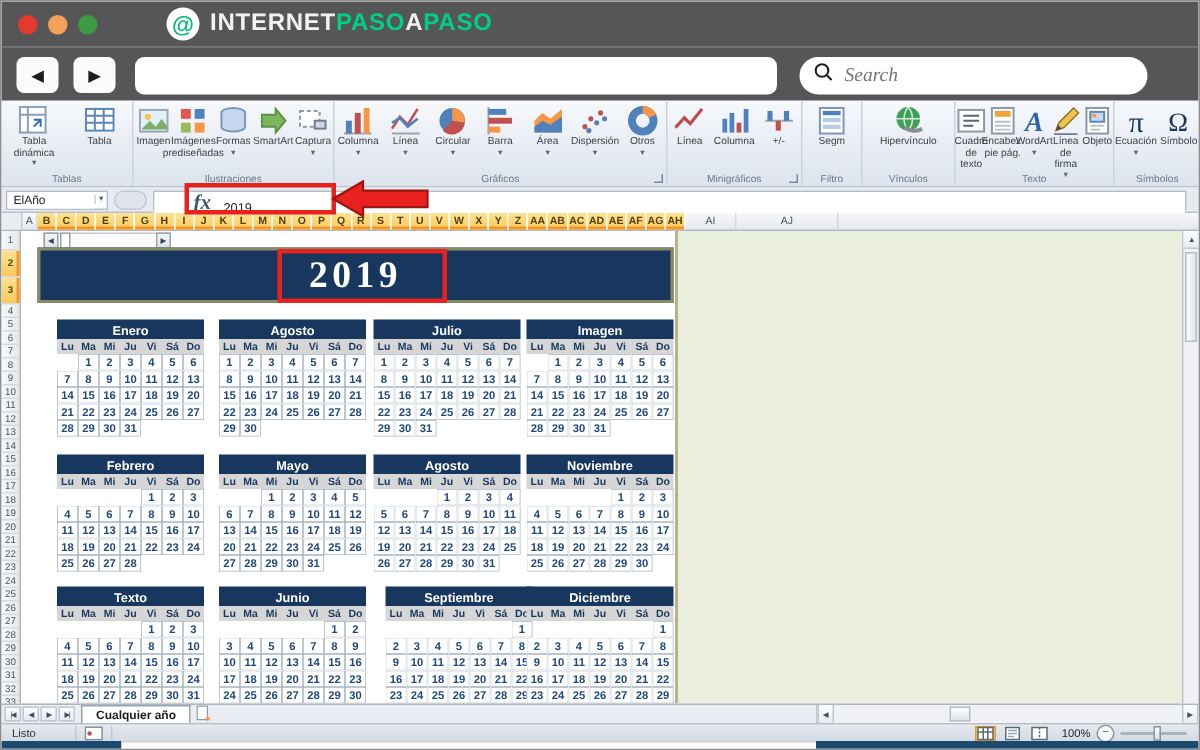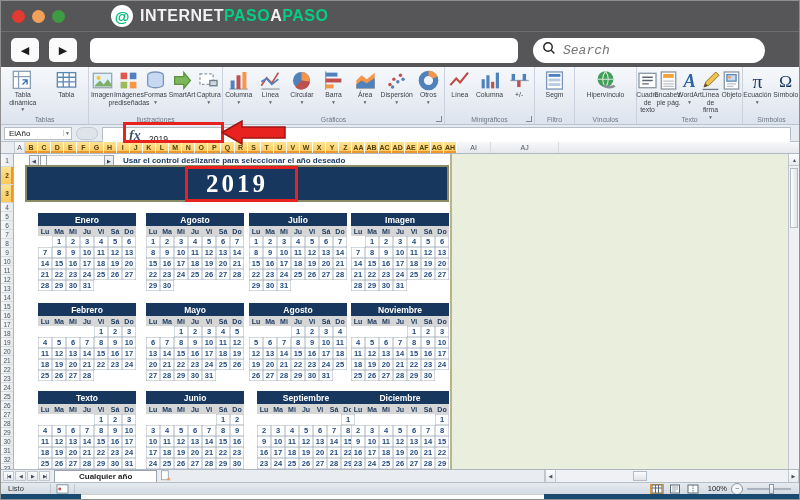--- a/index.html
+++ b/index.html
@@ -16,21 +16,21 @@
   .brand .w{color:#f2f2f2;} .brand .g{color:#00d084;}
 
   
   .toolbar{position:absolute;left:0;top:30px;width:100%;height:36px;background:#565658;border-top:1px solid #6d6d6f;
            display:flex;align-items:center;}
   .navbtn{width:28px;height:24px;background:#fbfbfb;border-radius:5px;margin-left:10px;display:flex;align-items:center;justify-content:center;
           font-size:11px;color:#1d1d1d;}
   .addressbar{margin-left:13px;width:428px;height:25px;background:#fff;border-radius:6px;}
   .searchbox{margin-left:15px;width:232px;height:25px;background:#fff;border-radius:13px;display:flex;align-items:center;padding:0 9px;gap:5px;box-sizing:border-box;}
   .searchbox input{border:none;outline:none;background:transparent;width:100%;
-                   font-family:Liberation Mono, monospace;font-style:italic;font-size:13px;color:#333;}
+                   font-family:Liberation Serif, serif;font-style:italic;font-size:13px;color:#333;}
 
   
   .ribbon{position:absolute;left:0;top:66px;width:100%;height:58px;background:linear-gradient(#f6f8fb,#dde4ee);
           border-bottom:1px solid #b9c2d0;display:flex;box-sizing:border-box;}
   .rgroup{position:relative;height:100%;border-right:1px solid #c9d2de;box-sizing:border-box;padding-top:2px;flex:none;}
   .ritems{display:flex;justify-content:center;align-items:flex-start;height:45px;}
   .rbtn{flex:1 1 0;min-width:0;display:flex;flex-direction:column;align-items:center;padding-top:1px;cursor:default;}
   .rbtn svg{display:block;}
   .rlabel{font-size:6.8px;line-height:1.12;text-align:center;color:#3c424a;}
   .caret{font-size:5px;color:#5c6670;line-height:1.3;}
@@ -84,21 +84,21 @@
   .vthumb{position:absolute;left:1px;top:14px;width:8px;height:60px;background:linear-gradient(90deg,#fdfdfe,#dfe3e8);border:1px solid #b4bcc6;box-sizing:border-box;}
   .varrow{position:absolute;left:0;width:11px;height:12px;display:flex;align-items:center;justify-content:center;font-size:5px;color:#44505e;
           background:linear-gradient(#fbfcfd,#e8ebef);border-bottom:1px solid #c2c8d0;box-sizing:border-box;}
 
   
   .tabsrow{position:absolute;left:0;top:468px;width:100%;height:13px;background:#e9edf2;border-top:1px solid #aeb6c0;
            display:flex;align-items:center;box-sizing:border-box;}
   .tnav{display:flex;gap:1px;margin-left:2px;}
   .tnav span{width:11px;height:10px;display:flex;align-items:center;justify-content:center;font-size:5px;letter-spacing:-1px;color:#44505e;
              background:linear-gradient(#fbfcfd,#e8ebef);border:1px solid #c2c8d0;box-sizing:border-box;}
-  .sheettab{margin-left:4px;background:#fff;border:1px solid #9aa4b0;border-bottom:none;padding:0 24px;height:12px;display:flex;align-items:center;
+  .sheettab{margin-left:4px;background:#fff;border:1px solid #9aa4b0;border-bottom:none;padding:0 9px;height:12px;display:flex;align-items:center;
             font-size:8px;color:#1c1c1c;font-weight:bold;}
   .instab{margin-left:3px;display:flex;align-items:center;}
   .hscroll{margin-left:auto;display:flex;align-items:center;width:255px;height:12px;background:#f0f1f4;border-left:1px solid #c0c6cc;box-sizing:border-box;position:relative;}
   .harrow{width:11px;height:12px;display:flex;align-items:center;justify-content:center;font-size:5px;color:#44505e;
           background:linear-gradient(#fbfcfd,#e8ebef);border-right:1px solid #c2c8d0;border-left:1px solid #c2c8d0;box-sizing:border-box;}
   .hthumb{position:absolute;left:88px;top:1px;width:14px;height:10px;background:linear-gradient(#fdfdfe,#dfe3e8);border:1px solid #b4bcc6;box-sizing:border-box;}
 
   
   .statusbar{position:absolute;left:0;top:481px;width:100%;height:12px;background:linear-gradient(#e6eaf0,#d3dae2);
              border-top:1px solid #b6bec8;display:flex;align-items:center;font-size:7.5px;color:#333;box-sizing:border-box;justify-content:flex-end;}
@@ -526,21 +526,20 @@
     <div class="whitepanel"></div>
 
     <div class="slidertrack"></div>
     <div class="sbtn" style="left:28px">
         <span>◀</span>
       </div>
     <div class="sthumb"></div>
     <div class="sbtn" style="left:103px">
         <span>▶</span>
       </div>
-    <div class="hint">Usar el control deslizante para seleccionar el año deseado</div>
 
     <div class="yearbanner">
       <span class="yeartext">2019</span>
     </div>
 
     <div id="months-layer">
         <div class="month" style="left: 37px; top: 59px;">
           <div class="mtitle">Enero</div>
           <div class="mdays">
             <span>Lu</span>

